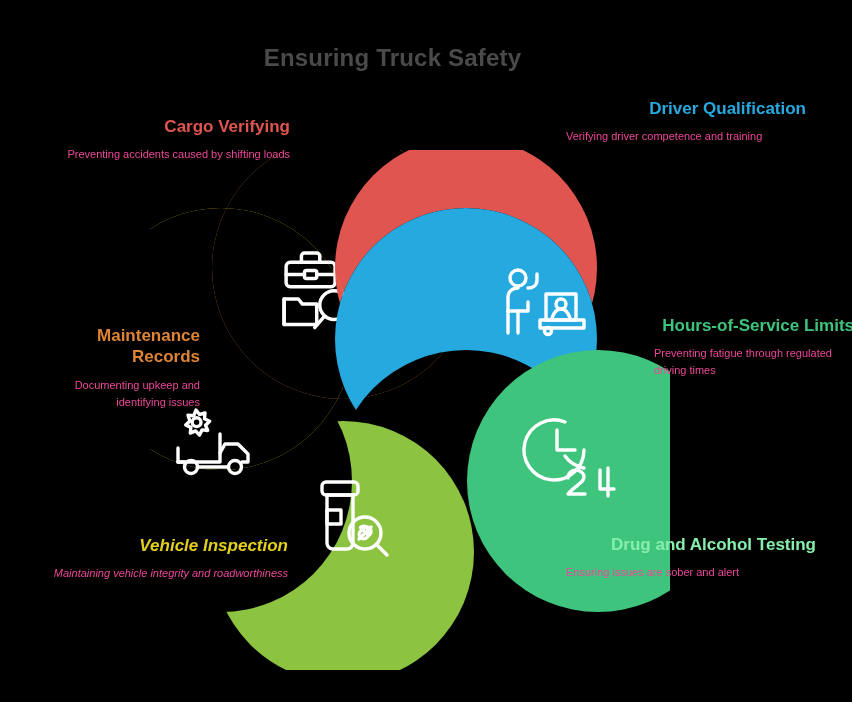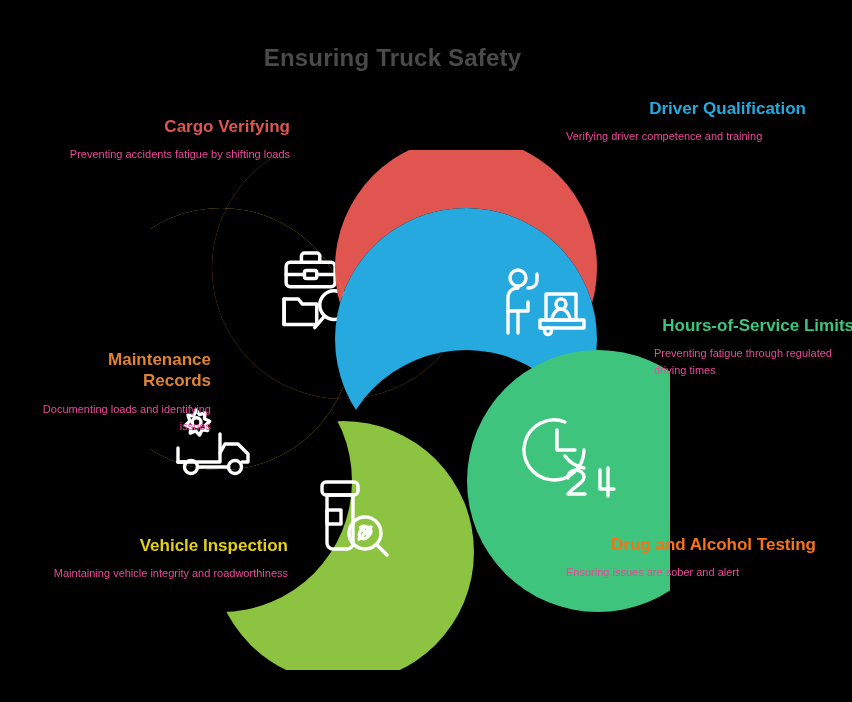--- a/index.html
+++ b/index.html
@@ -40,22 +40,22 @@
   }
 
   .lbl-right{text-align:left;}
   .lbl-left{text-align:right;}
 
   
   #label-cargo       {left:40px; top:116px; width:250px;}
   #label-driver      {left:566px;top:98px;  width:240px;}
   #label-hos         {left:654px;top:315px; width:200px;}
   #label-drug        {left:566px;top:534px; width:250px;}
-  #label-vehicle     {left:50px; top:535px; width:238px;}
-  #label-maint       {left:37px; top:325px; width:174px;margin-top:24px;}
+  #label-vehicle     {left:50px; top:535px; width:238px;font-style:italic;}
+  #label-maint       {left:26px; top:325px; width:174px;}
 </style>
 </head>
 <body style="background: rgb(0, 0, 0);">
 
 <div id="page">
 
   <div id="title">Ensuring Truck Safety</div>
 
   <svg id="wheel" viewBox="0 0 520 520">
     <defs>
@@ -166,41 +166,41 @@
         <path d="M37 18v20h18"></path>
         <path d="M48 66c0-5 4-8 8-8s8 3 8 7c0 6-10 9-16 17h17"></path>
         <path d="M80 58v19h14"></path>
         <path d="M88 56v28"></path>
       </g>
     </g>
   </svg>
 
   <div class="label lbl-left" id="label-cargo">
     <p class="heading" style="color:#E05550">Cargo Verifying</p>
-    <p class="desc">Preventing accidents fatigue by shifting loads</p>
+    <p class="desc">Preventing accidents caused by shifting loads</p>
   </div>
 
   <div class="label lbl-right" id="label-driver">
     <p class="heading" style="color:#26A9DF">Driver Qualification</p>
     <p class="desc">Verifying driver competence and training</p>
   </div>
 
   <div class="label lbl-right" id="label-hos">
     <p class="heading" style="color:#3FC47E">Hours-of-Service Limits</p>
     <p class="desc">Preventing fatigue through regulated driving times</p>
   </div>
 
   <div class="label lbl-right" id="label-drug">
-    <p class="heading" style="color:#f97316">Drug and Alcohol Testing</p>
+    <p class="heading" style="color:#86efac">Drug and Alcohol Testing</p>
     <p class="desc">Ensuring issues are sober and alert</p>
   </div>
 
   <div class="label lbl-left" id="label-vehicle">
     <p class="heading" style="color:#E3CF1B">Vehicle Inspection</p>
     <p class="desc">Maintaining vehicle integrity and roadworthiness</p>
   </div>
 
   <div class="label lbl-left" id="label-maint">
     <p class="heading" style="color:#DE8433">Maintenance Records</p>
-    <p class="desc">Documenting loads and identifying issues</p>
+    <p class="desc">Documenting upkeep and identifying issues</p>
   </div>
 
 </div>
 
 </body></html>

